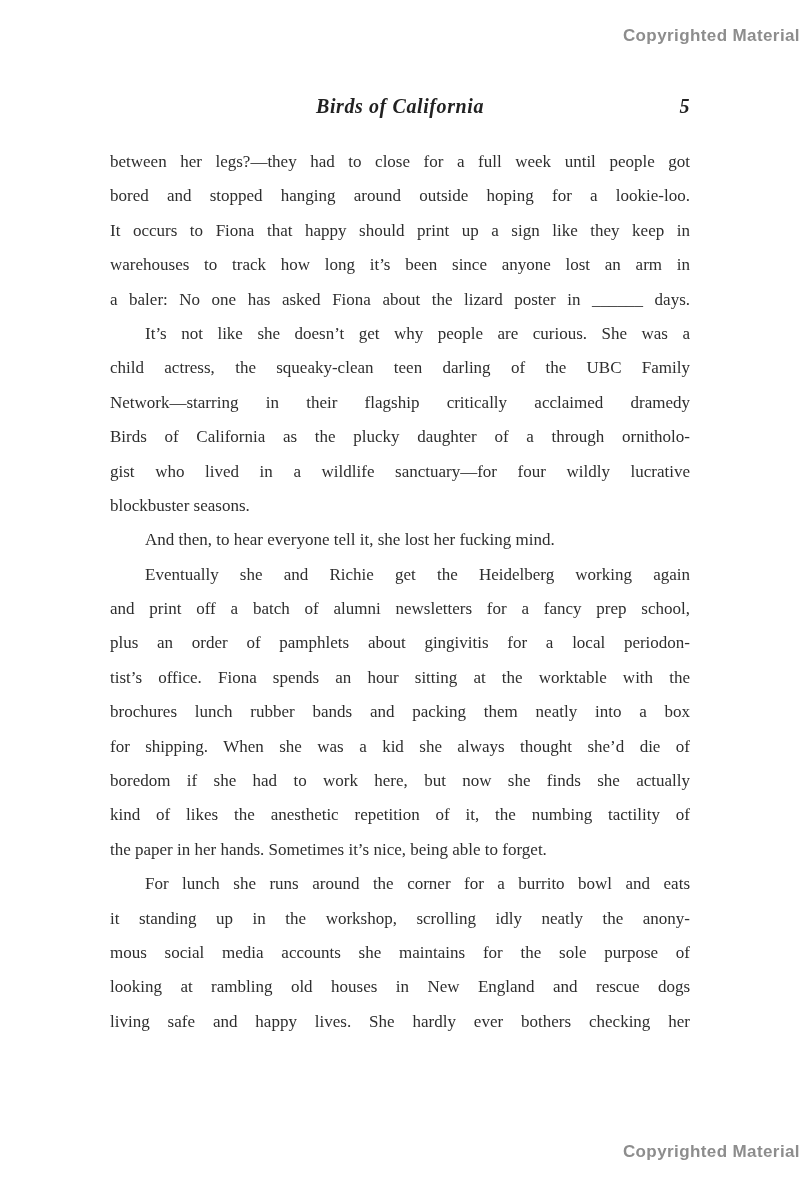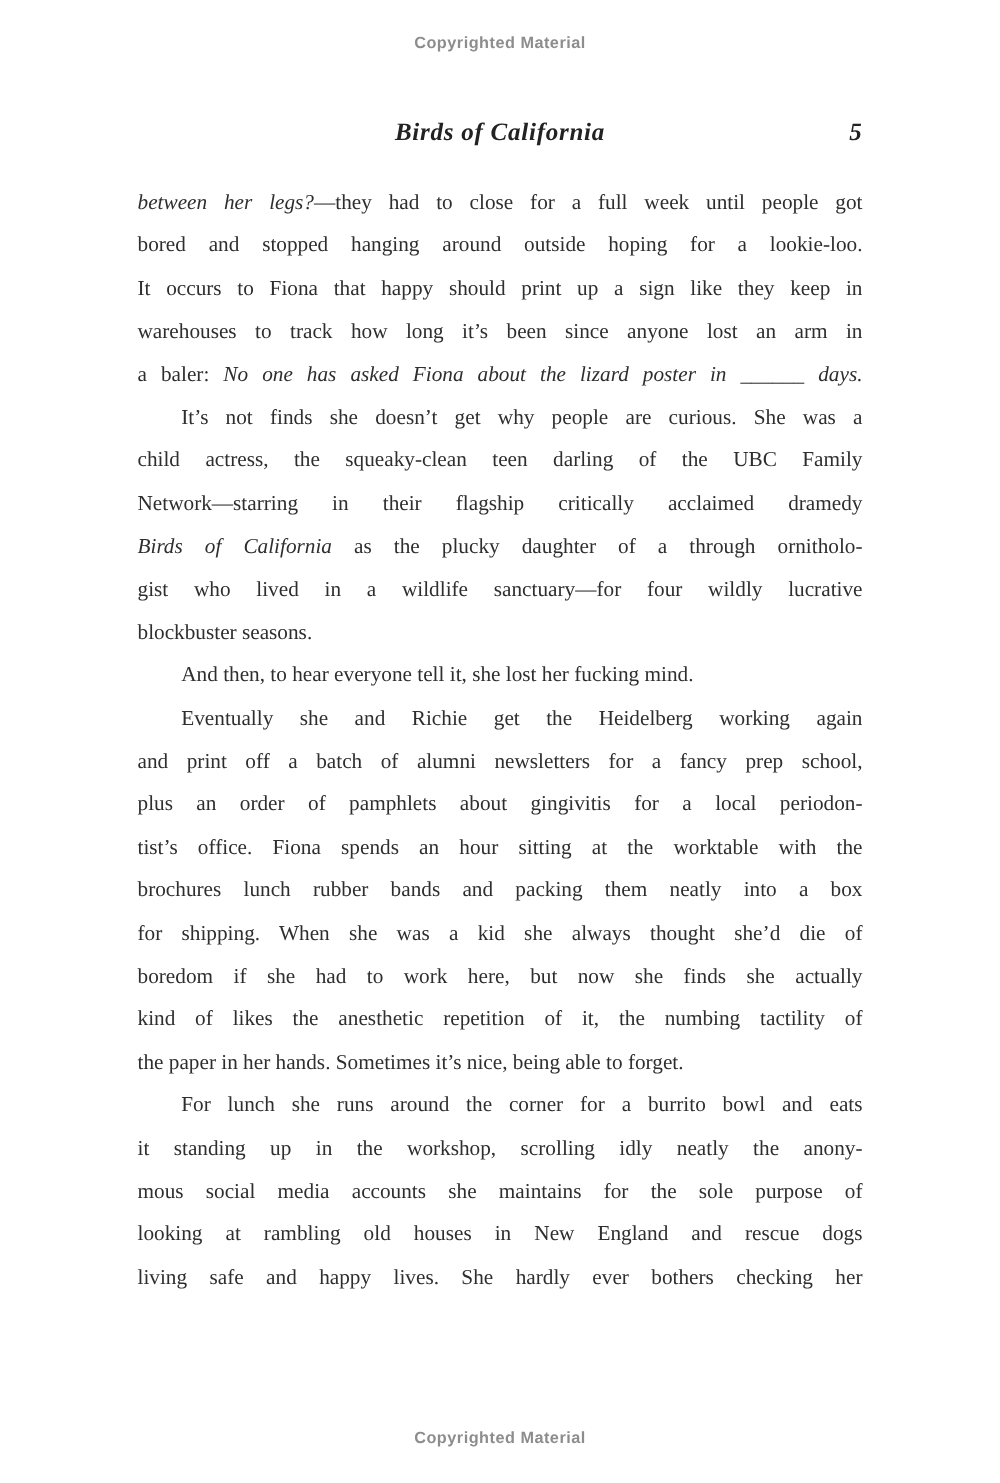--- a/index.html
+++ b/index.html
@@ -9,24 +9,24 @@
     width: 800px;
     height: 1186px;
     background: var(--page-bg, #ffffff);
     font-family: "Liberation Serif", serif;
     overflow: hidden;
   }
   .watermark {
     position: absolute;
     left: 0;
     width: 800px;
-    text-align: center;
+    text-align: right;
     font-family: "Liberation Sans", sans-serif;
     font-weight: bold;
-    font-size: 13px;
+    font-size: 17px;
     letter-spacing: 0.4px;
     color: var(--watermark-text, #8d8d8d);
   }
   .watermark.top { top: 26px; }
   .watermark.bottom { top: 1142px; }
   .running-header {
     position: absolute;
     top: 95px;
     left: 110px;
     width: 580px;
@@ -52,40 +52,40 @@
     color: var(--body-text, #2e2e2e);
   }
   .line {
     text-align: justify;
     text-align-last: left;
     height: 34.4px;
     overflow: visible;
   }
   .line.stretch { text-align-last: justify; }
   .line.indent { text-indent: 35px; }
-  .it { font-style: italic; }
+  .it { }
 </style>
 </head>
 <body>
 
 <div class="page">
   <div class="watermark top">Copyrighted Material</div>
 
   <div class="running-header">
     <span class="title">Birds of California</span>
     <span class="pagenum">5</span>
   </div>
 
   <div class="page-body">
       <div class="line stretch"><span class="it">between her legs?</span><span>—they had to close for a full week until people got</span></div>
       <div class="line stretch"><span>bored and stopped hanging around outside hoping for a lookie-loo.</span></div>
       <div class="line stretch"><span>It occurs to Fiona that happy should print up a sign like they keep in</span></div>
       <div class="line stretch"><span>warehouses to track how long it’s been since anyone lost an arm in</span></div>
       <div class="line stretch"><span>a baler: </span><span class="it">No one has asked Fiona about the lizard poster in ______ days.</span></div>
-      <div class="line indent stretch"><span>It’s not finds she doesn’t get why people are curious. She was a</span></div>
+      <div class="line indent stretch"><span>It’s not like she doesn’t get why people are curious. She was a</span></div>
       <div class="line stretch"><span>child actress, the squeaky-clean teen darling of the UBC Family</span></div>
       <div class="line stretch"><span>Network—starring in their flagship critically acclaimed dramedy</span></div>
       <div class="line stretch"><span class="it">Birds of California</span><span> as the plucky daughter of a through ornitholo-</span></div>
       <div class="line stretch"><span>gist who lived in a wildlife sanctuary—for four wildly lucrative</span></div>
       <div class="line"><span>blockbuster seasons.</span></div>
       <div class="line indent"><span>And then, to hear everyone tell it, she lost her fucking mind.</span></div>
       <div class="line indent stretch"><span>Eventually she and Richie get the Heidelberg working again</span></div>
       <div class="line stretch"><span>and print off a batch of alumni newsletters for a fancy prep school,</span></div>
       <div class="line stretch"><span>plus an order of pamphlets about gingivitis for a local periodon-</span></div>
       <div class="line stretch"><span>tist’s office. Fiona spends an hour sitting at the worktable with the</span></div>

